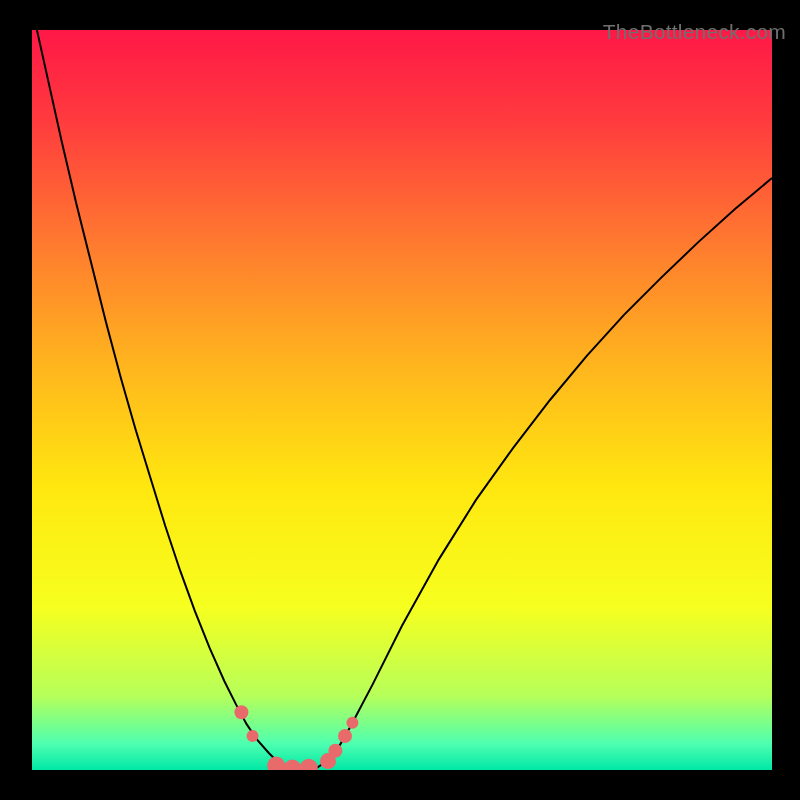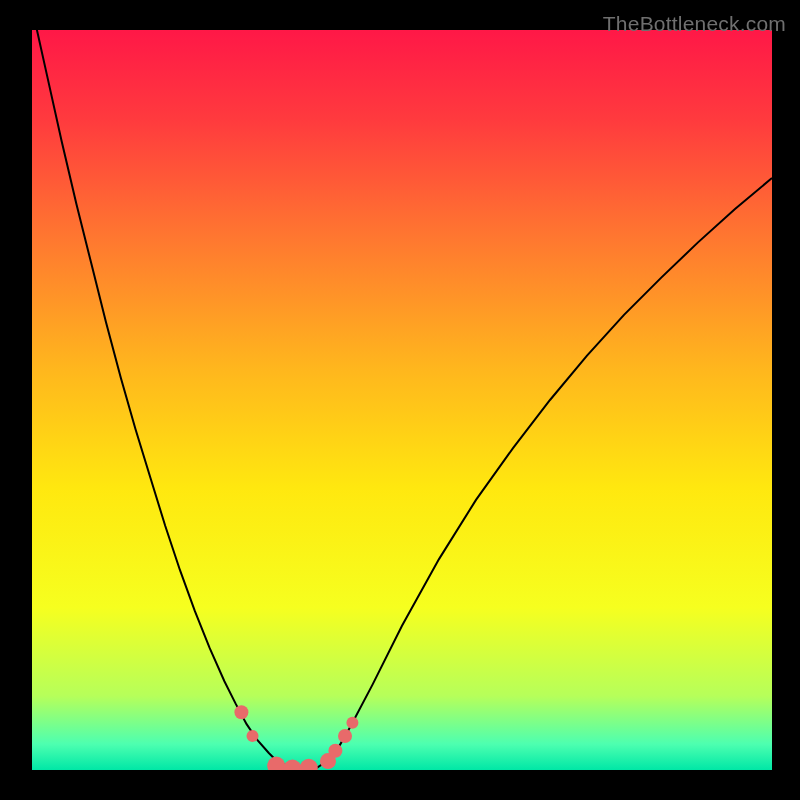--- a/index.html
+++ b/index.html
@@ -14,21 +14,21 @@
   .frame {
     position: absolute;
     left: 0;
     top: 0;
     width: 800px;
     height: 800px;
     background: #000;
   }
   .watermark {
     position: absolute;
-    top: 12px;
+    top: 20px;
     right: 14px;
     color: #6f6f6f;
     font-size: 21px;
     font-weight: 500;
     letter-spacing: 0.2px;
     z-index: 10;
   }
   svg {
     position: absolute;
     left: 0;

